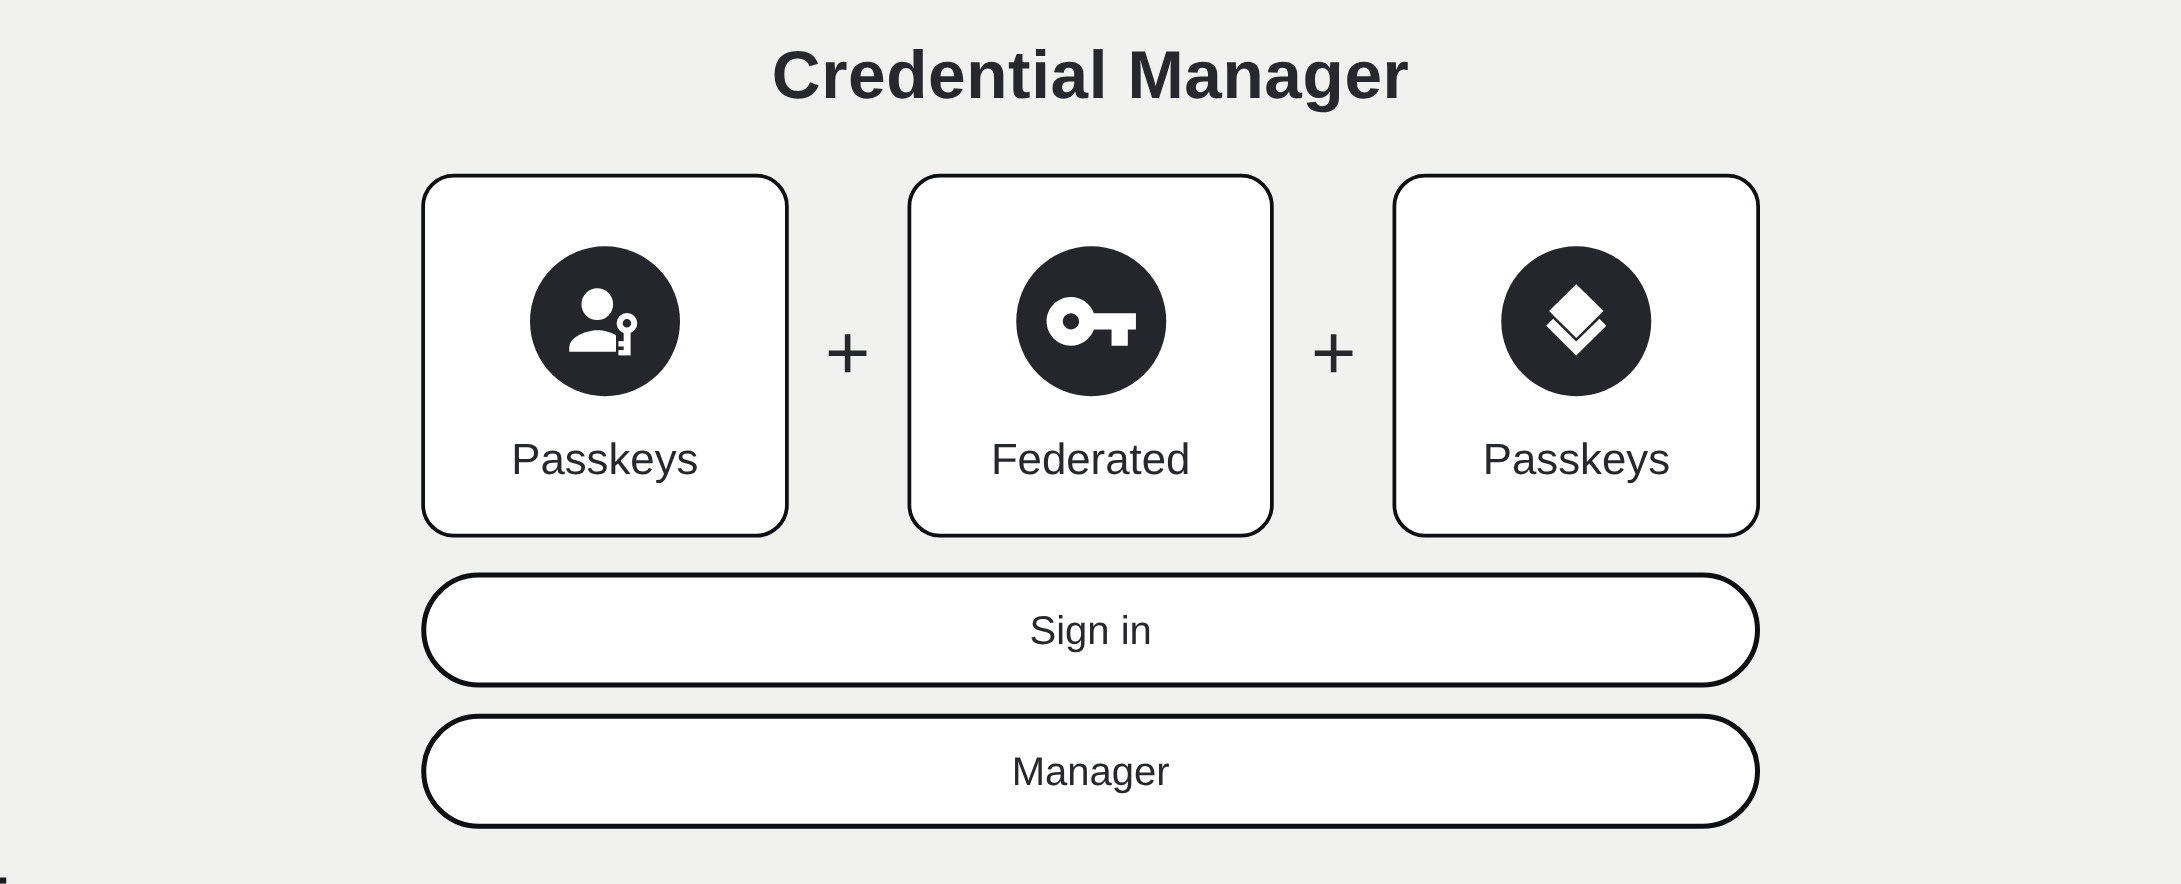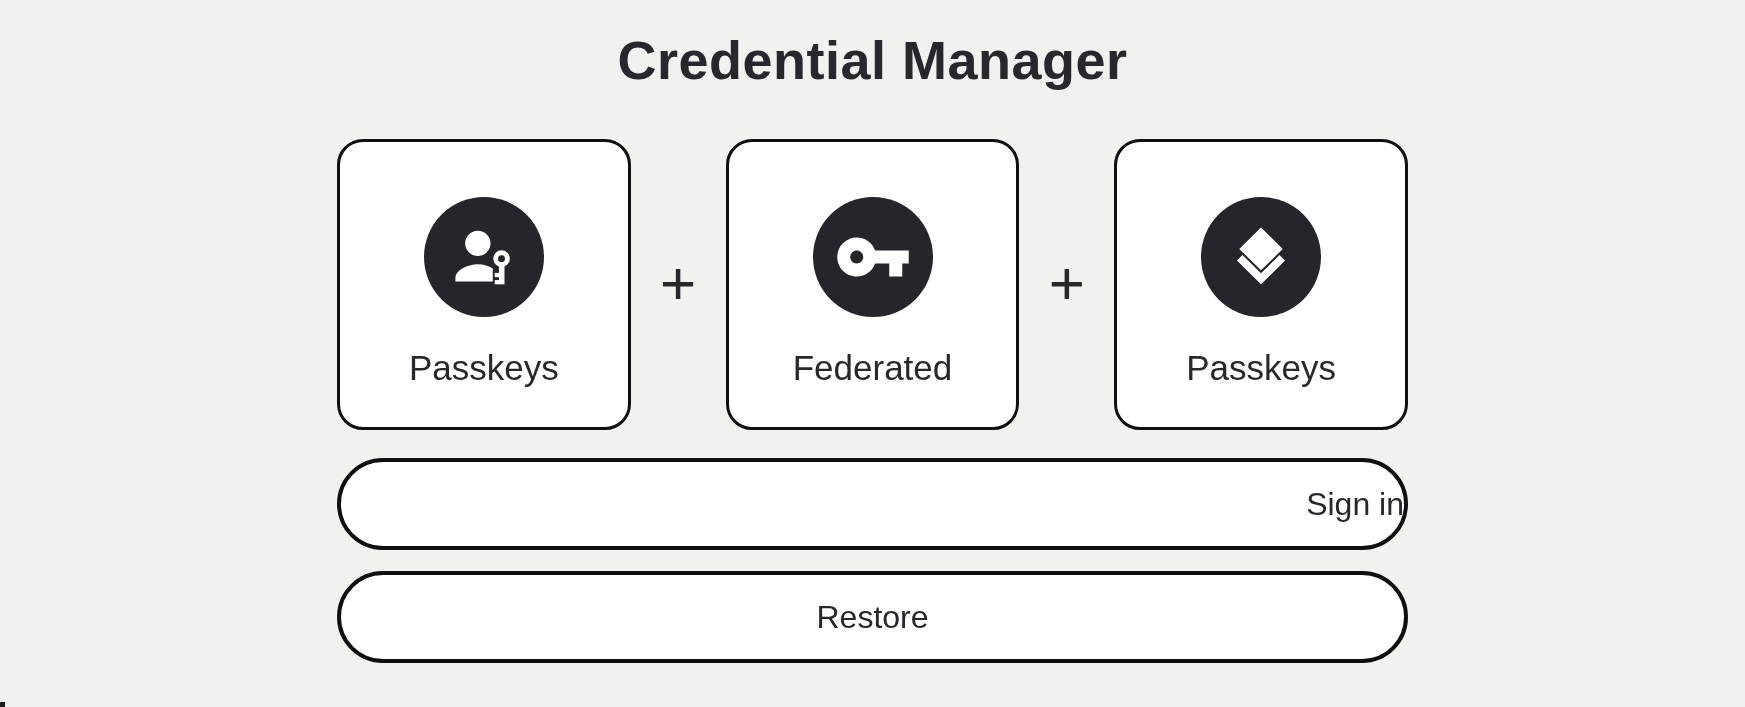--- a/index.html
+++ b/index.html
@@ -82,21 +82,21 @@
     border: 4px solid #0e0f12;
     border-radius: 46px;
     font-family: "Liberation Sans", sans-serif;
     font-size: 32px;
     font-weight: 400;
     color: #26282e;
     text-align: center;
     cursor: pointer;
     padding: 0;
   }
-  .pill-btn.sign-in { margin-top: 28px; text-align: right; }
+  .pill-btn.sign-in { margin-top: 28px; }
   .pill-btn.restore { margin-top: 21px; }
   .corner-artifact {
     position: absolute;
     left: 0;
     bottom: 0;
     width: 5px;
     height: 5px;
     background: #1a1b1e;
   }
 </style>
@@ -143,17 +143,17 @@
           <path d="M12 20.4 L4.6 13.1 L6.3 11.4 L12 17.0 L17.7 11.4 L19.4 13.1 Z"></path>
         </svg>
       </div>
       <div class="card-label">Passkeys</div>
     </div>
 
   </div>
 
   <button class="pill-btn sign-in">Sign in</button>
 
-  <button class="pill-btn restore">Restore</button>
+  <button class="pill-btn restore">Manager</button>
 
 </div>
 
 <div class="corner-artifact"></div>
 
 </body></html>

